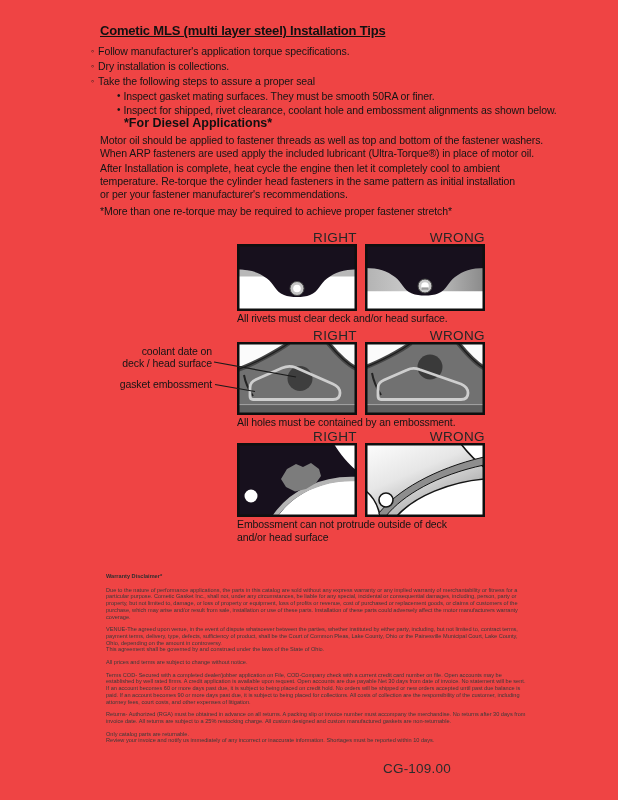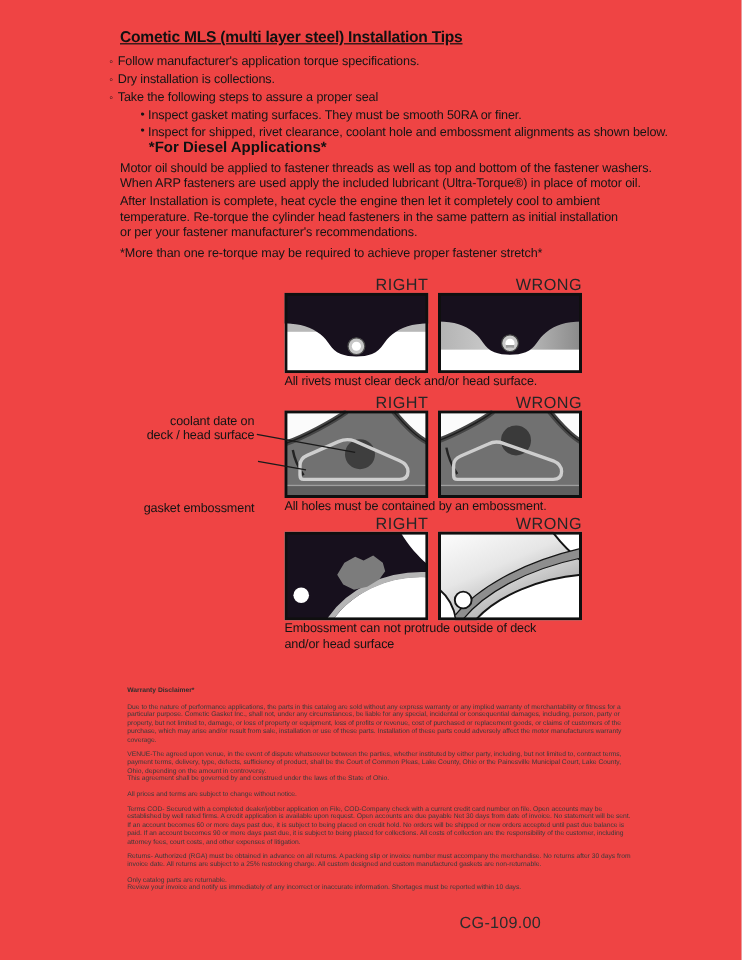--- a/index.html
+++ b/index.html
@@ -119,21 +119,21 @@
     <rect x="1.25" y="1.25" width="117.5" height="64.5" fill="none" stroke="#0f0f0f" stroke-width="2.5"></rect>
   </svg>
 
   <div class="abs caption" style="top:312px;">All rivets must clear deck and/or head surface.</div>
 
   <div class="abs rw-label" style="left:237px;top:328px;">RIGHT</div>
   <div class="abs rw-label" style="left:365px;top:328px;">WRONG</div>
 
   <div class="abs side-label pre" style="top:345px;">coolant date on
 deck / head surface</div>
-  <div class="abs side-label" style="top:378px;margin-top:40px;">gasket embossment</div>
+  <div class="abs side-label" style="top:378px;">gasket embossment</div>
 
   <svg class="abs panel" style="left:237px;top:342px;" width="120" height="73" viewBox="0 0 120 73">
     <rect x="0" y="0" width="120" height="73" fill="#717171"></rect>
     <path d="M1,1 H52 C41,9 16,22.5 1,27.5 Z" fill="#fbfbfb"></path>
     <path d="M52,1 C41,9 16,22.5 1,27.5" fill="none" stroke="#454545" stroke-width="4.5"></path>
     <path d="M52,1 C41,9 16,22.5 1,27.5" fill="none" stroke="#1e1e1e" stroke-width="1.2"></path>
     <path d="M119,1 H91 C98,9.5 110,22 119,26.5 Z" fill="#fbfbfb"></path>
     <path d="M91,1 C98,9.5 110,22 119,26.5" fill="none" stroke="#454545" stroke-width="4.5"></path>
     <path d="M91,1 C98,9.5 110,22 119,26.5" fill="none" stroke="#1e1e1e" stroke-width="1.2"></path>
     <path d="M7,33 Q9,44 16,54" fill="none" stroke="#242424" stroke-width="2"></path>

